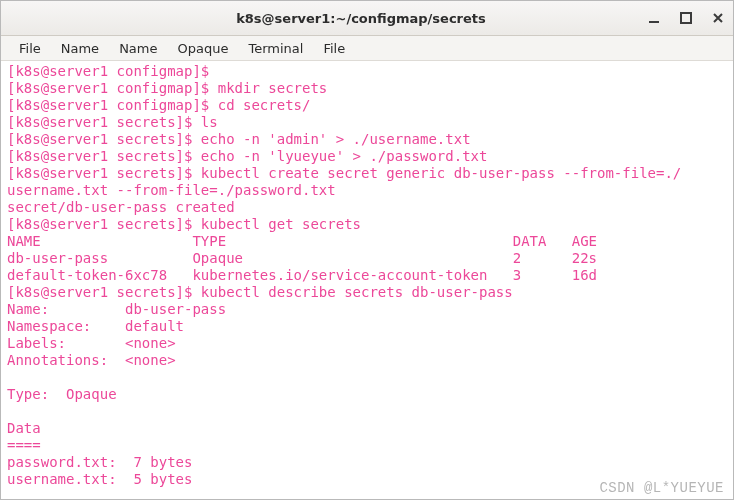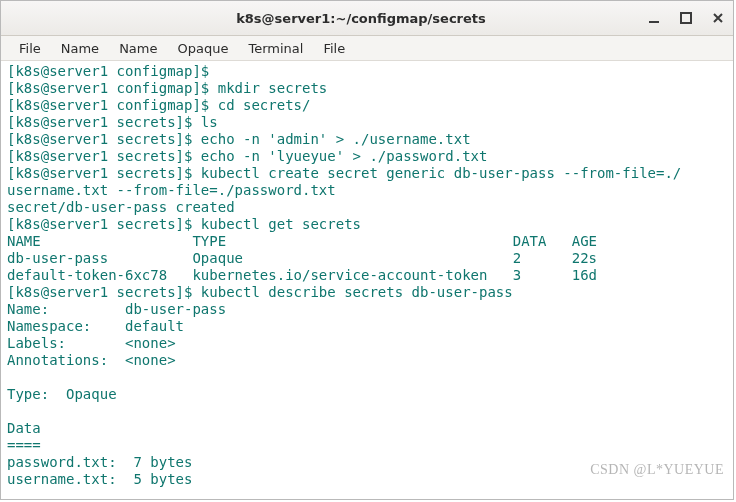--- a/index.html
+++ b/index.html
@@ -63,35 +63,35 @@
     padding: 0 8px;
     font-size: 13px;
     color: #2c2c2c;
   }
   .menu-item {
     padding: 2px 10px;
   }
   .terminal {
     flex: 1;
     background: #ffffff;
-    color: #0f766e;
+    color: #ec4899;
     font-family: "DejaVu Sans Mono","Liberation Mono",monospace;
     font-size: 14px;
     line-height: 17px;
     white-space: pre;
     overflow: hidden;
     padding: 2px 6px 0 6px;
   }
   .watermark {
     position: absolute;
     right: 12px;
-    bottom: 24px;
+    bottom: 6px;
     font-size: 14px;
     color: rgba(120,120,120,0.55);
-    font-family: Liberation Serif, serif;
+    font-family: Liberation Mono, monospace;
     letter-spacing: 0.5px;
     pointer-events: none;
   }
 </style>
 </head>
 <body>
 
 <div class="window">
 
   <div class="titlebar">

